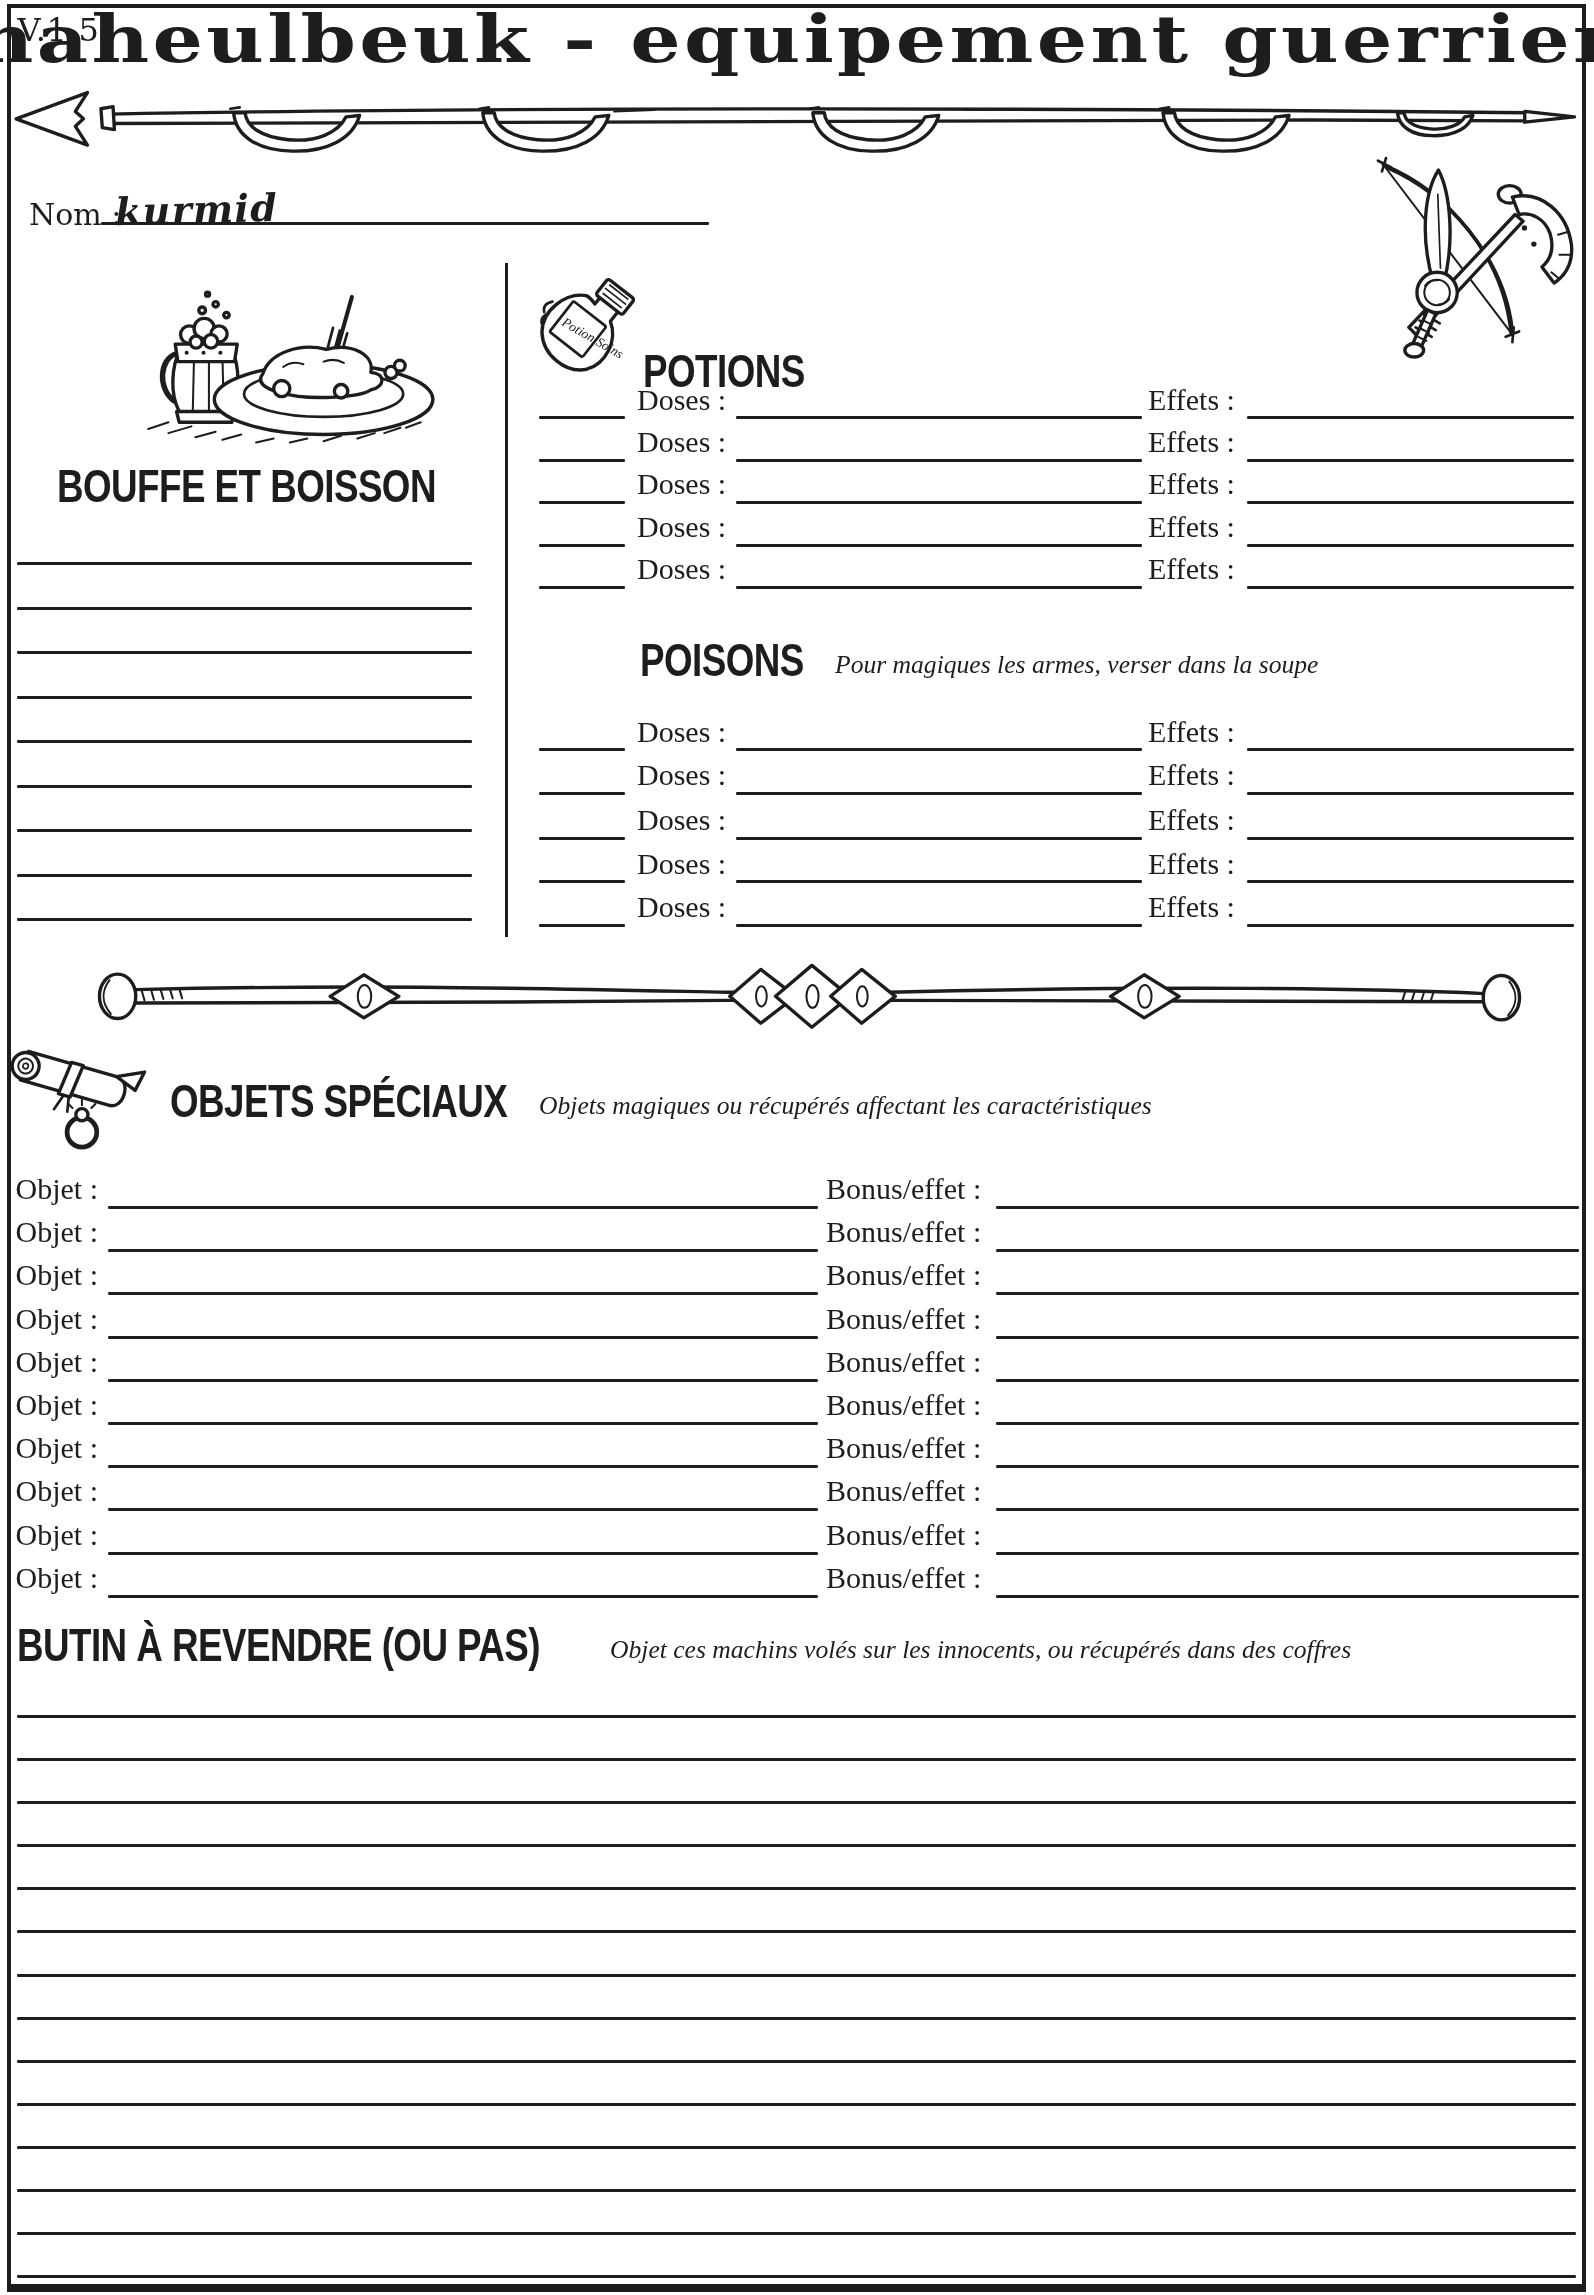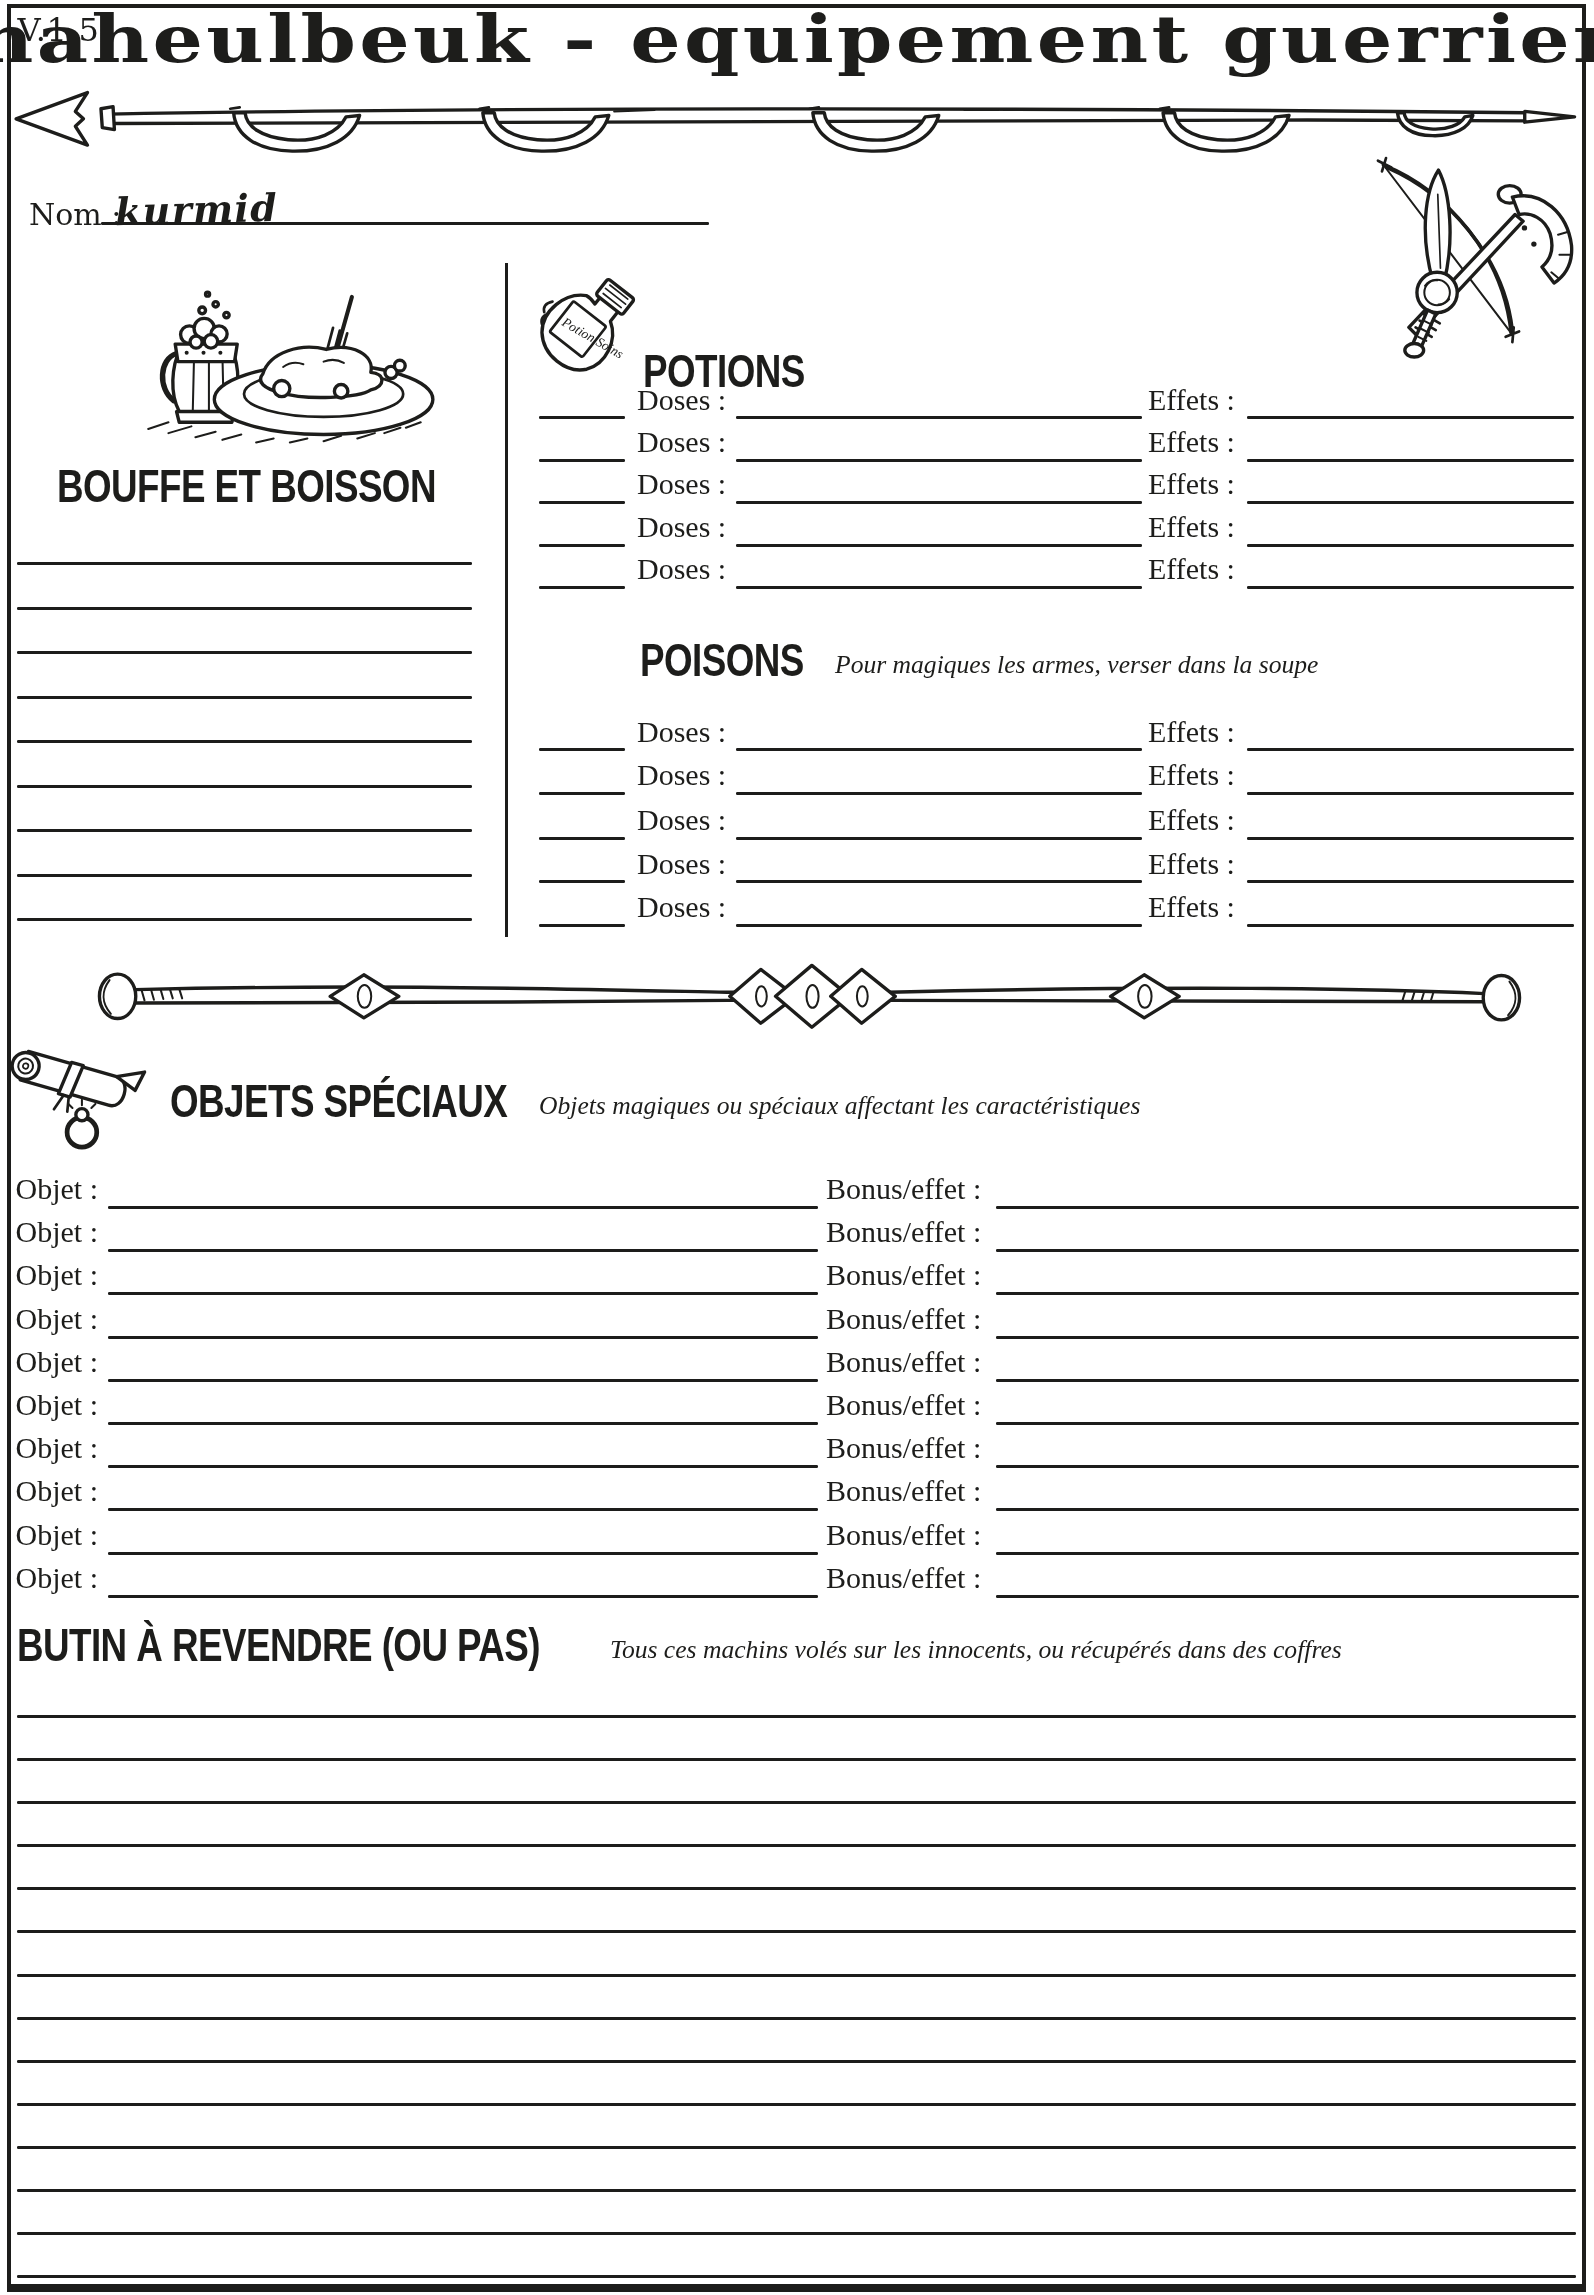--- a/index.html
+++ b/index.html
@@ -203,24 +203,24 @@
         <path d="M98 34 L116 34 L110 84 L92 84 Z"></path>
         <path d="M100 84 L92 108 M108 84 L112 106" stroke-width="4" fill="none"></path>
       </g>
       <circle cx="120" cy="138" r="22" stroke-width="7" fill="none"></circle>
       <circle cx="120" cy="112" r="9"></circle>
       <path d="M106 102 l-6 -6 M134 102 l6 -6 M120 98 l0 -8" stroke-width="3" fill="none"></path>
     </g>
   </svg>
 
   <div class="h-comic" style="left:170px; top:1078px;">OBJETS SPÉCIAUX</div>
-  <div class="subtitle" style="left:539px; top:1093px;">Objets magiques ou spéciaux affectant les caractéristiques</div>
+  <div class="subtitle" style="left:539px; top:1093px;">Objets magiques ou récupérés affectant les caractéristiques</div>
 
   <div class="h-comic" style="left:17px; top:1622px;">BUTIN À REVENDRE (OU PAS)</div>
-  <div class="subtitle" style="left:610px; top:1637px;">Tous ces machins volés sur les innocents, ou récupérés dans des coffres</div>
+  <div class="subtitle" style="left:610px; top:1637px;">Objet ces machins volés sur les innocents, ou récupérés dans des coffres</div>
 
   <div id="gen" class="abs" style="left:0; top:0; width:100%; height:100%;">
       <div class="wline" style="left: 17px; top: 562px; width: 455px;"></div>
       <div class="wline" style="left: 17px; top: 607px; width: 455px;"></div>
       <div class="wline" style="left: 17px; top: 651px; width: 455px;"></div>
       <div class="wline" style="left: 17px; top: 696px; width: 455px;"></div>
       <div class="wline" style="left: 17px; top: 740px; width: 455px;"></div>
       <div class="wline" style="left: 17px; top: 785px; width: 455px;"></div>
       <div class="wline" style="left: 17px; top: 829px; width: 455px;"></div>
       <div class="wline" style="left: 17px; top: 874px; width: 455px;"></div>

